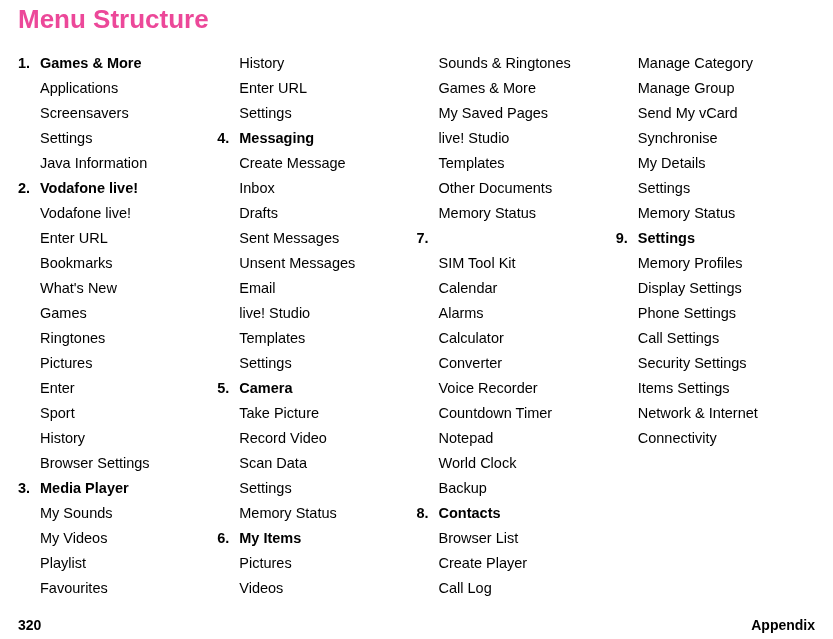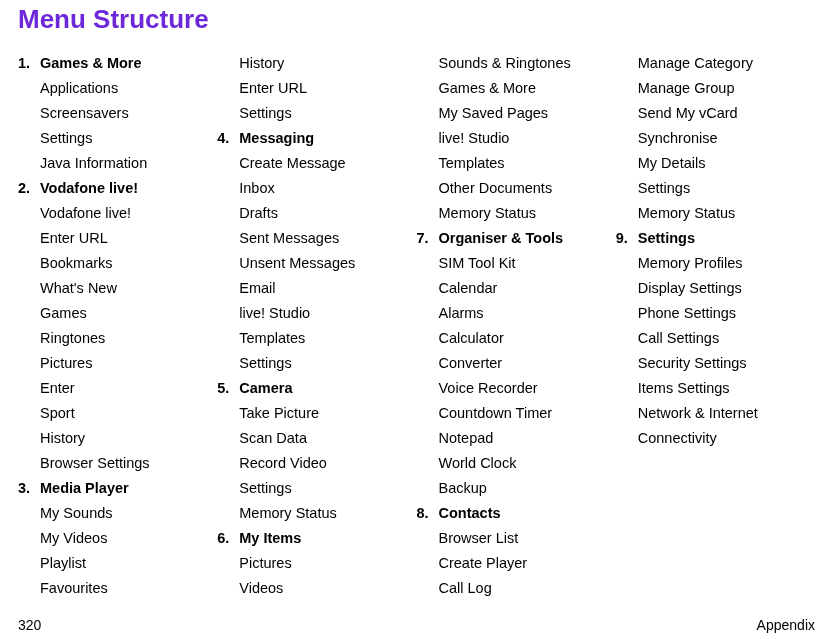--- a/index.html
+++ b/index.html
@@ -13,21 +13,21 @@
     position: relative;
     overflow: hidden;
   }
   .page {
     padding: 0 18px;
     box-sizing: border-box;
     width: 100%;
     height: 100%;
   }
   .title {
-    color: #6d28d9;
+    color: #ec4899;
     font-size: 26px;
     font-weight: bold;
     margin-top: 4px;
     margin-bottom: 16px;
   }
   .columns {
     display: flex;
     gap: 0;
   }
   .col {
@@ -56,21 +56,21 @@
     
   }
   .footer {
     position: absolute;
     bottom: 6px;
     left: 18px;
     right: 18px;
     display: flex;
     justify-content: space-between;
     font-size: 14px;
-    font-weight: normal;
+    font-weight: bold;
     gap: 44px;
   }
 </style>
 </head>
 <body>
 
 <div class="page">
   <div class="title">Menu Structure</div>
   <div class="columns" id="columns">
       <div class="col">
@@ -219,25 +219,25 @@
         <div class="entry header">
           <span class="num">5.</span>
           <span class="lbl">Camera</span>
         </div>
         <div class="entry sub">
           <span class="num"></span>
           <span class="lbl">Take Picture</span>
         </div>
         <div class="entry sub">
           <span class="num"></span>
+          <span class="lbl">Record Video</span>
+        </div>
+        <div class="entry sub">
+          <span class="num"></span>
           <span class="lbl">Scan Data</span>
-        </div>
-        <div class="entry sub">
-          <span class="num"></span>
-          <span class="lbl">Record Video</span>
         </div>
         <div class="entry sub">
           <span class="num"></span>
           <span class="lbl">Settings</span>
         </div>
         <div class="entry sub">
           <span class="num"></span>
           <span class="lbl">Memory Status</span>
         </div>
         <div class="entry header">
@@ -277,21 +277,20 @@
         <div class="entry sub">
           <span class="num"></span>
           <span class="lbl">Other Documents</span>
         </div>
         <div class="entry sub">
           <span class="num"></span>
           <span class="lbl">Memory Status</span>
         </div>
         <div class="entry header">
           <span class="num">7.</span>
-          <span class="lbl">Organiser &amp; Tools</span>
         </div>
         <div class="entry sub">
           <span class="num"></span>
           <span class="lbl">SIM Tool Kit</span>
         </div>
         <div class="entry sub">
           <span class="num"></span>
           <span class="lbl">Calendar</span>
         </div>
         <div class="entry sub">

